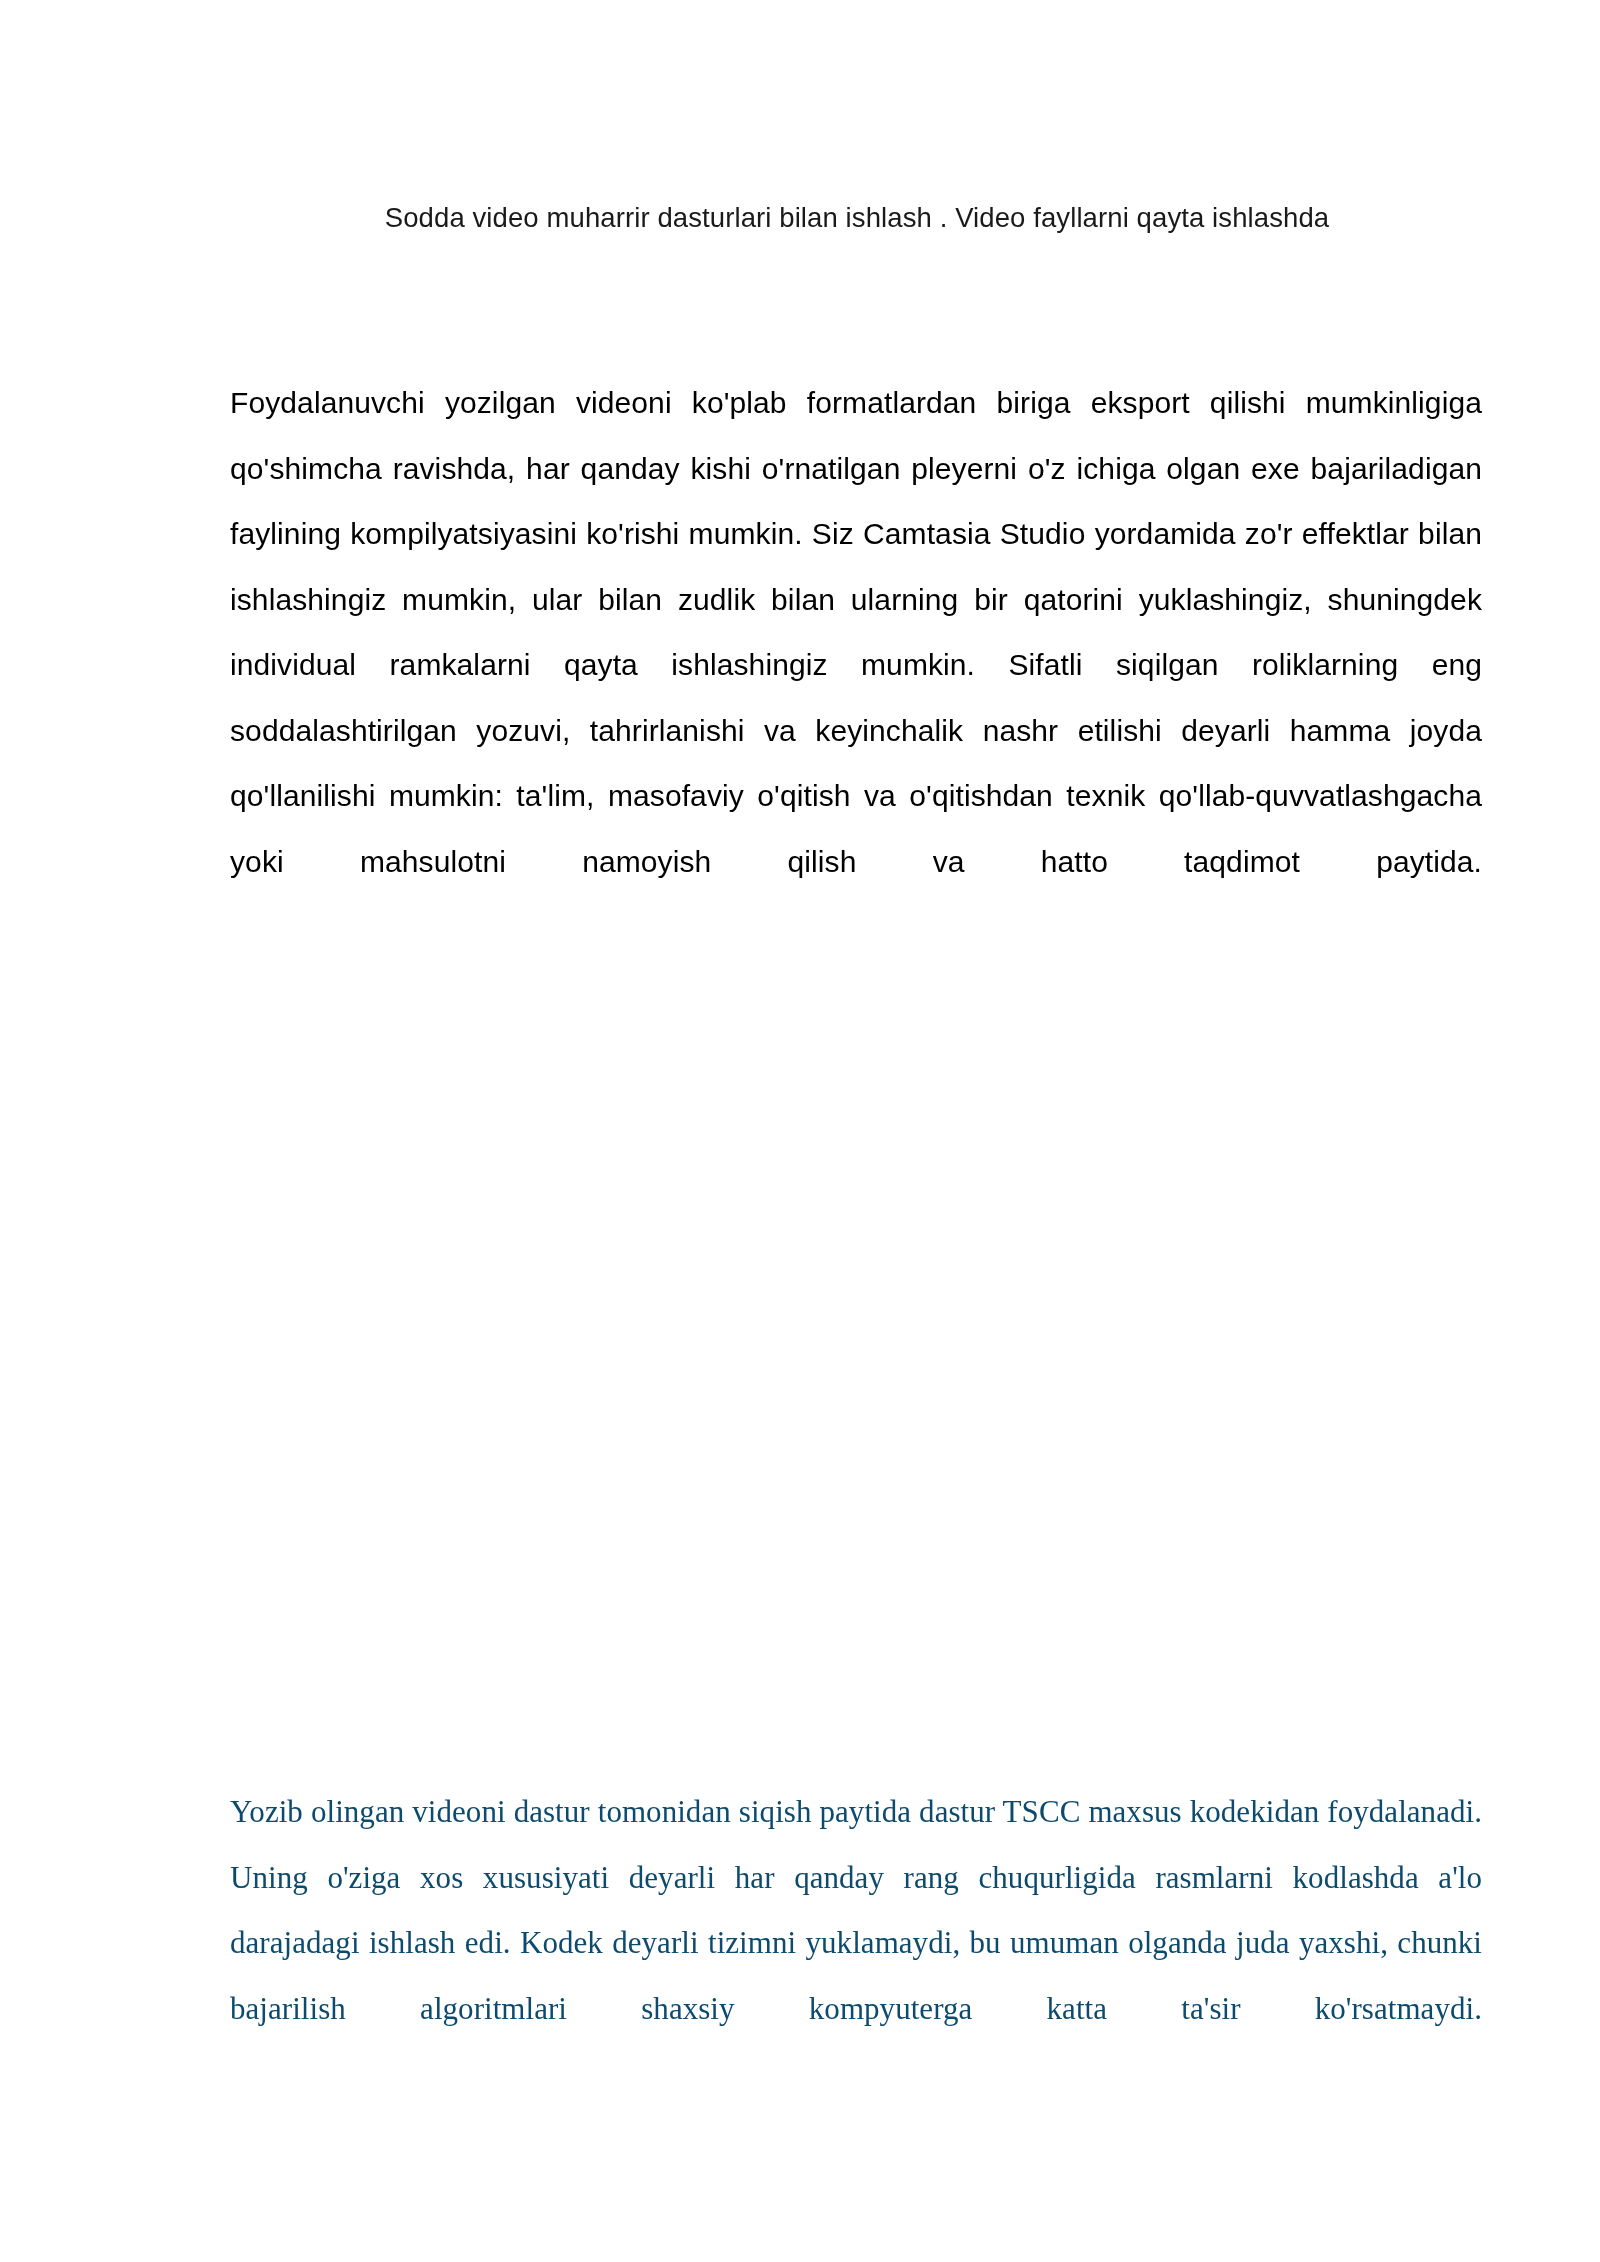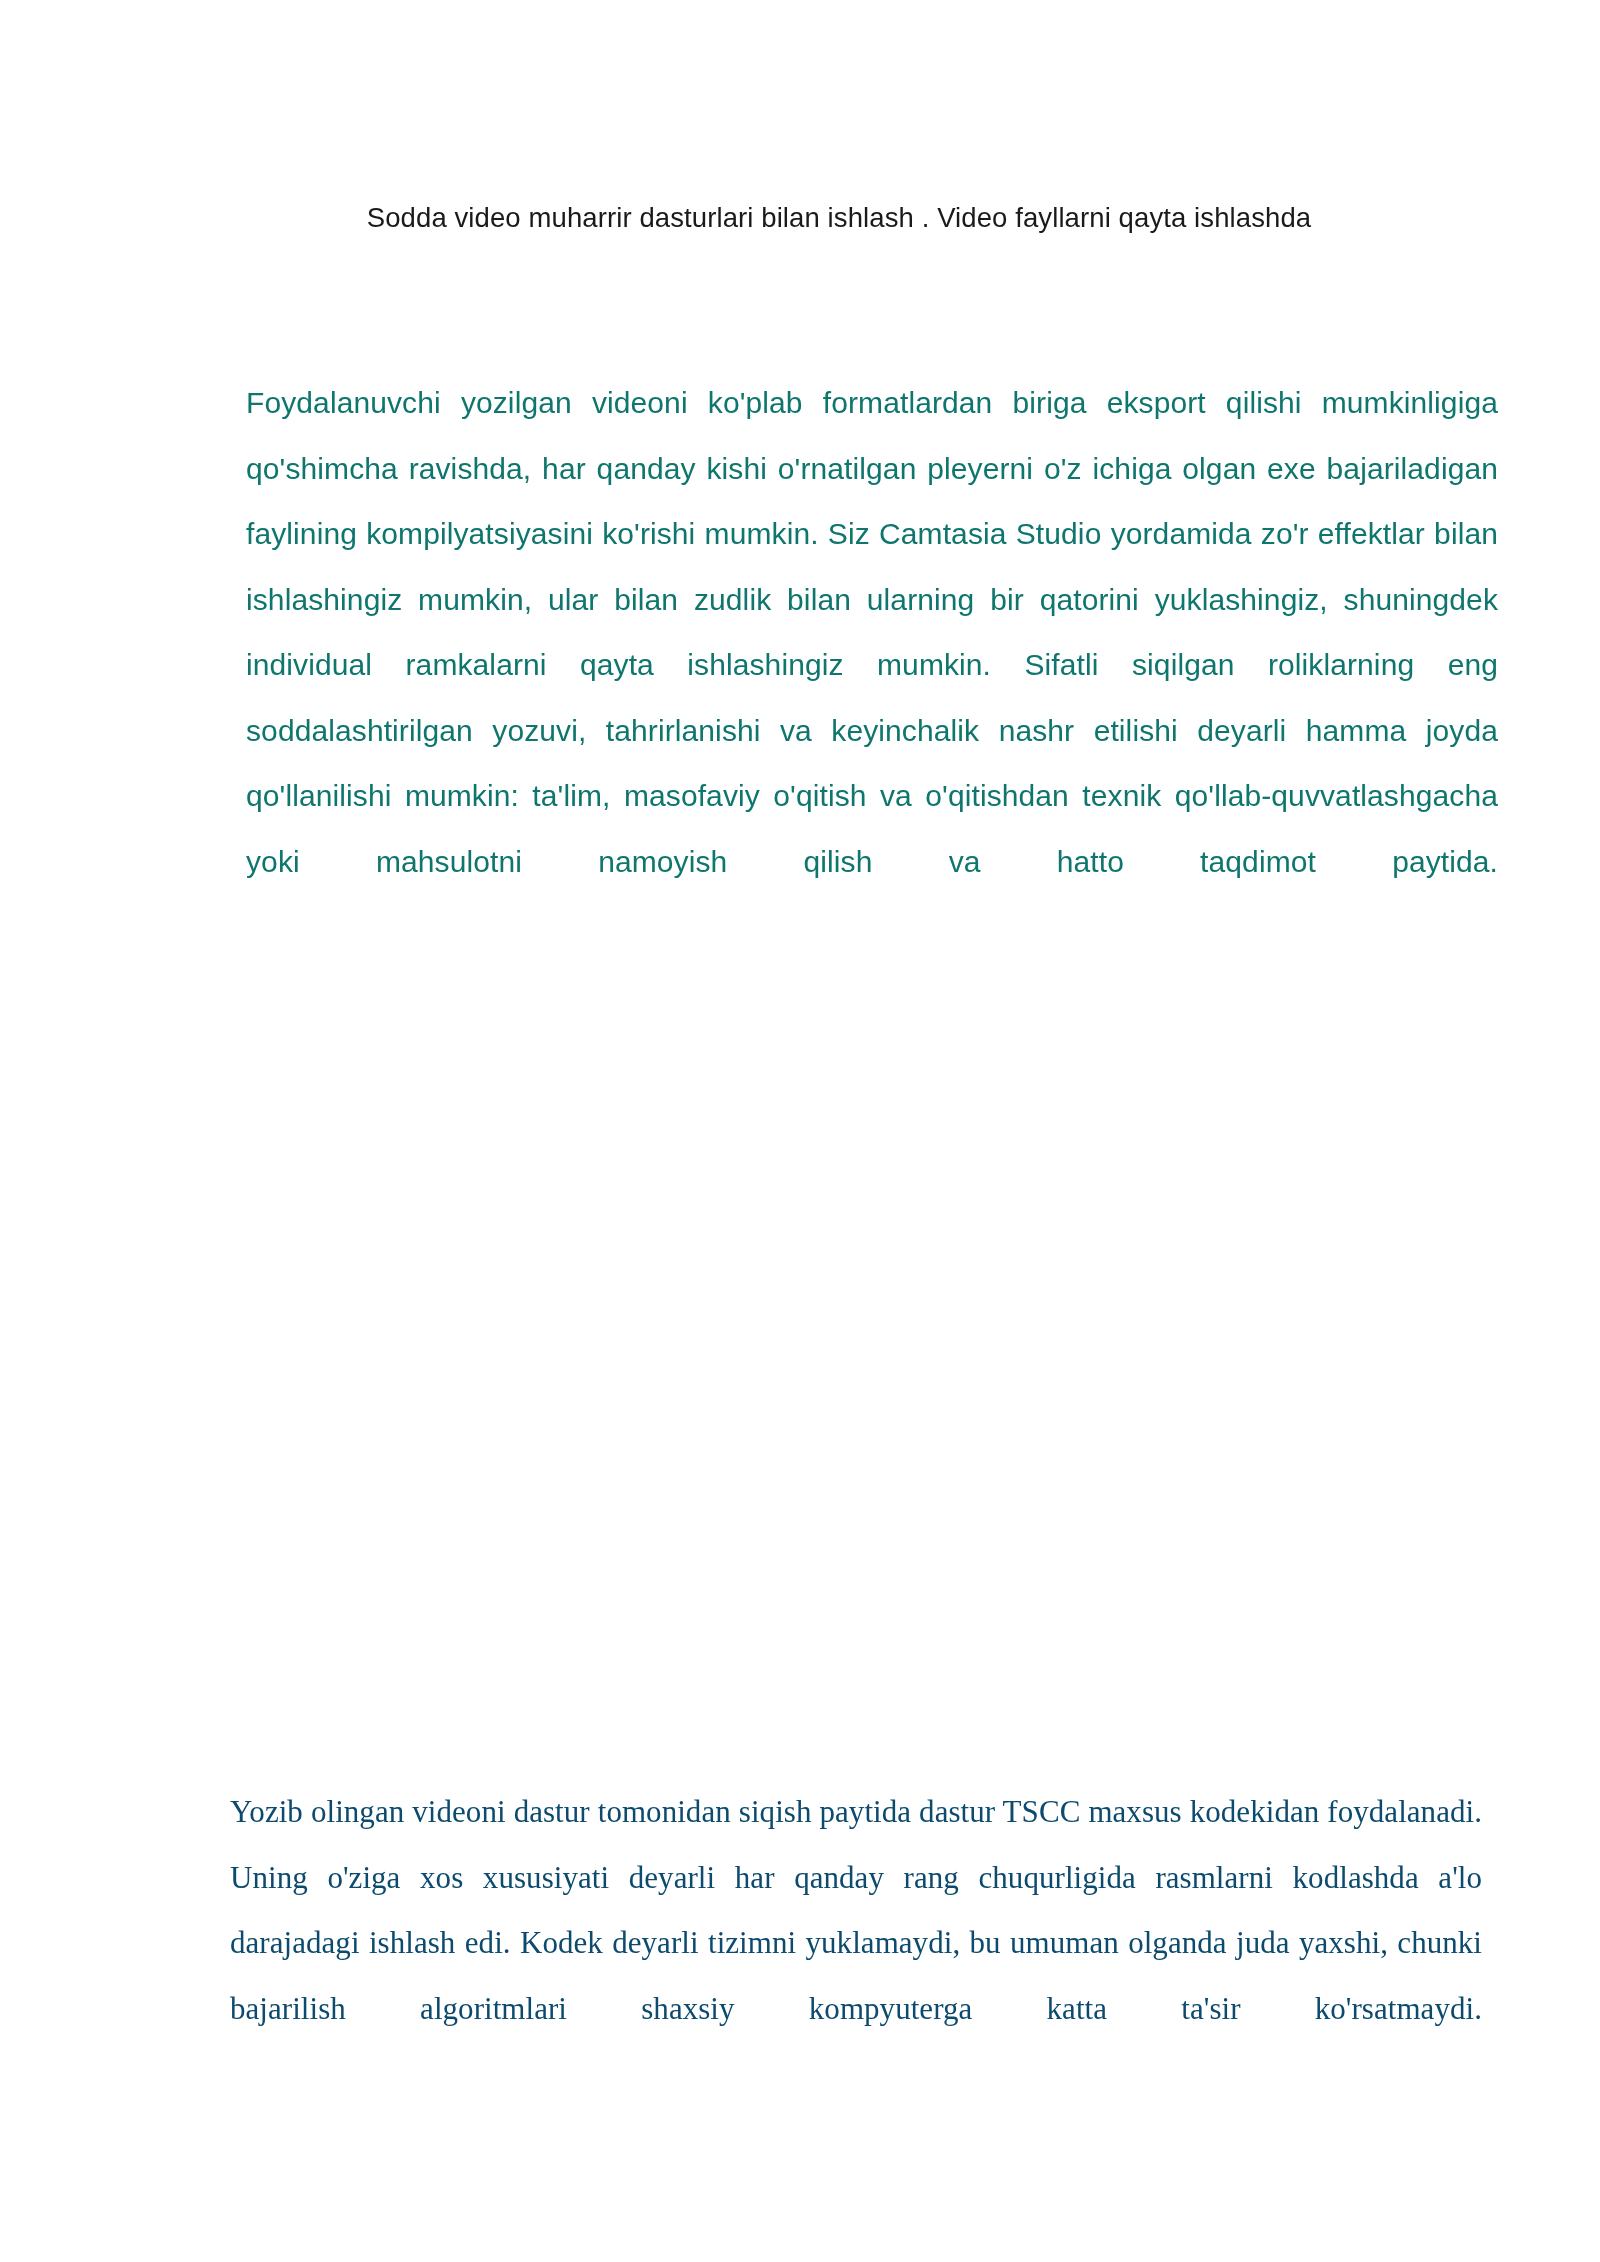--- a/index.html
+++ b/index.html
@@ -23,47 +23,47 @@
     left: 0;
     width: 1600px;
     height: 2262px;
     background: #ffffff;
     box-sizing: border-box;
   }
 
   
   .doc-title {
     position: absolute;
-    left: 214px;
+    left: 232px;
     top: 196px;
     width: 1250px;
     text-align: center;
     font-family: "Liberation Sans", sans-serif;
     font-size: 27.5px;
     line-height: 43px;
     color: #1a1a1a;
     font-weight: 400;
     letter-spacing: 0.1px;
   }
   .doc-title .title-line {
     display: block;
   }
 
   
   .body-para-sans {
     position: absolute;
-    left: 246px;
+    left: 230px;
     top: 340px;
     width: 1252px;
     text-align: justify;
     text-justify: inter-word;
     font-family: "Liberation Sans", sans-serif;
     font-size: 30px;
     line-height: 65.5px;
-    color: #0f766e;
+    color: #000000;
     font-weight: 400;
     letter-spacing: 0.1px;
     word-spacing: 0.5px;
     hyphens: none;
   }
 
   
   .body-para-serif {
     position: absolute;
     left: 230px;

